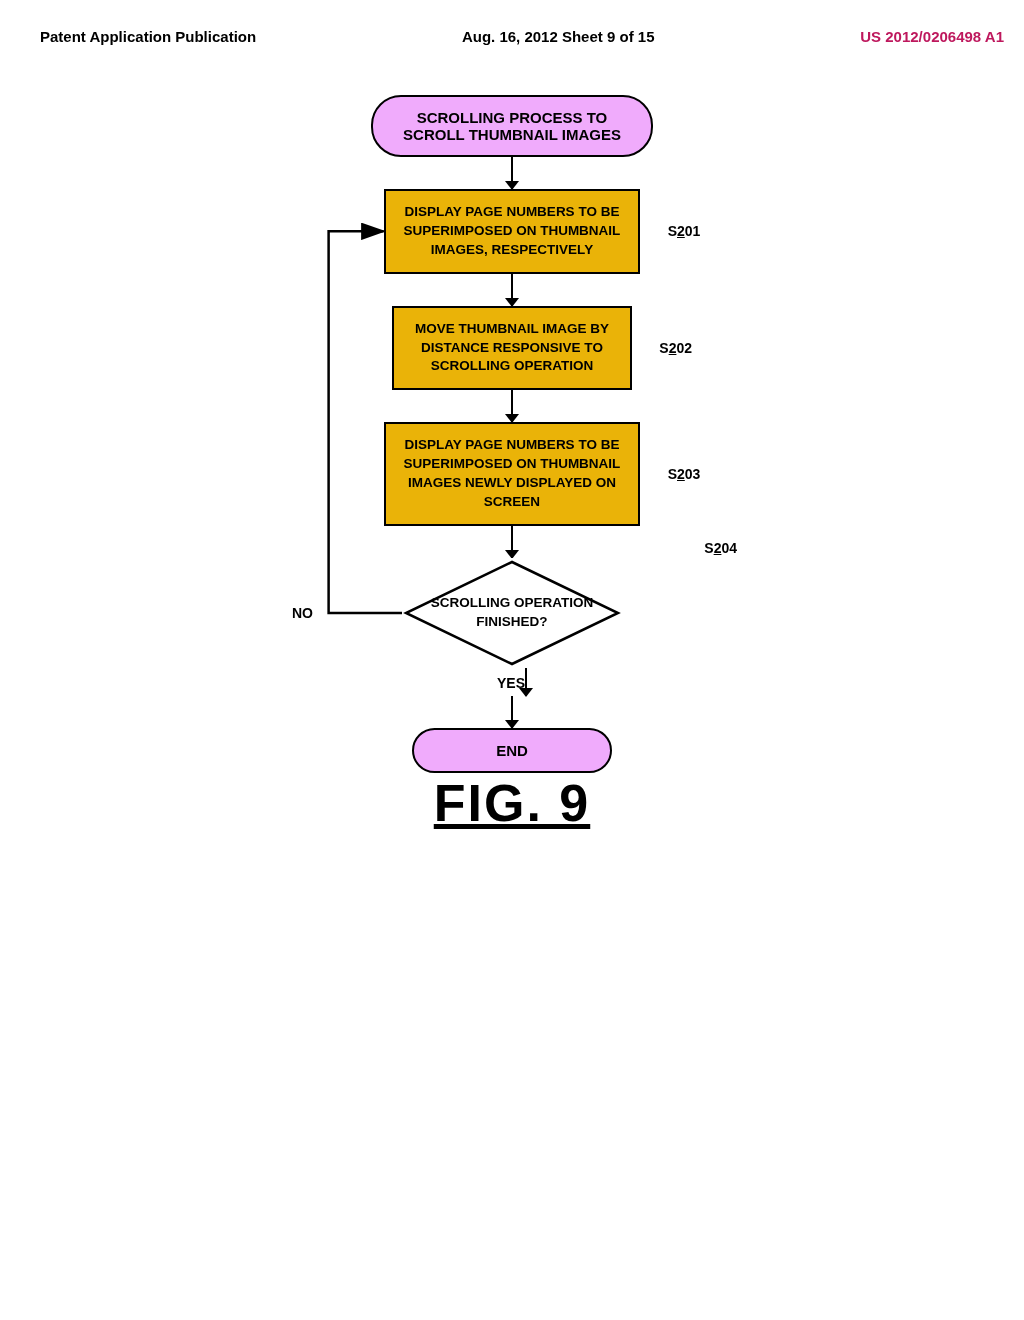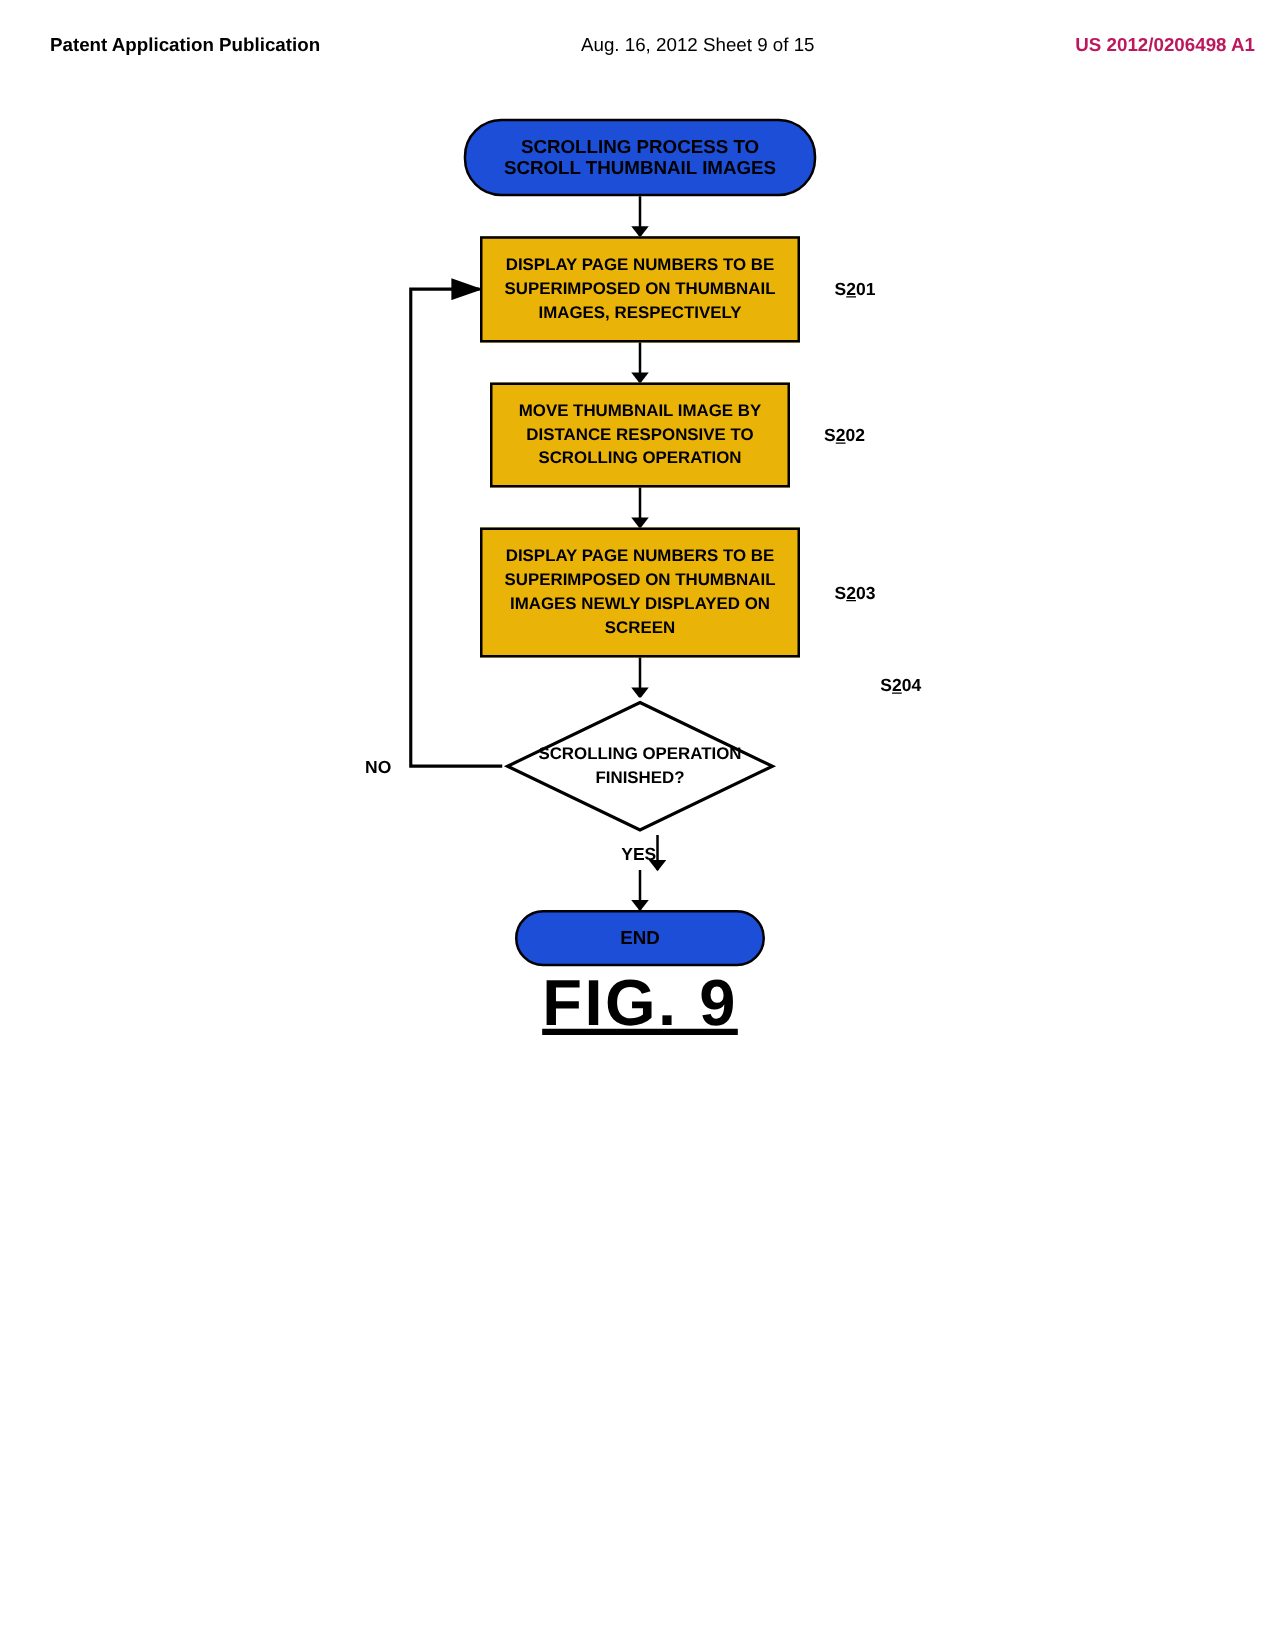--- a/index.html
+++ b/index.html
@@ -23,20 +23,21 @@
     .header-left {
       font-size: 15px;
       font-weight: bold;
       color: #000;
     }
 
     .header-center {
       font-size: 15px;
       color: #000;
       text-align: center;
+      font-weight: bold;
     }
 
     .header-right {
       font-size: 15px;
       color: #be185d;
       font-weight: bold;
     }
 
     .diagram-container {
       display: flex;
@@ -56,21 +57,21 @@
     }
 
     
     .box-rounded {
       border: 2.5px solid #000;
       border-radius: 30px;
       padding: 12px 30px;
       text-align: center;
       font-size: 15px;
       font-weight: bold;
-      background: #1d4ed8;
+      background: #f0abfc;
       min-width: 200px;
       max-width: 300px;
     }
 
     
     .box-rect {
       border: 2.5px solid #000;
       padding: 12px 18px;
       text-align: center;
       font-size: 13.5px;

